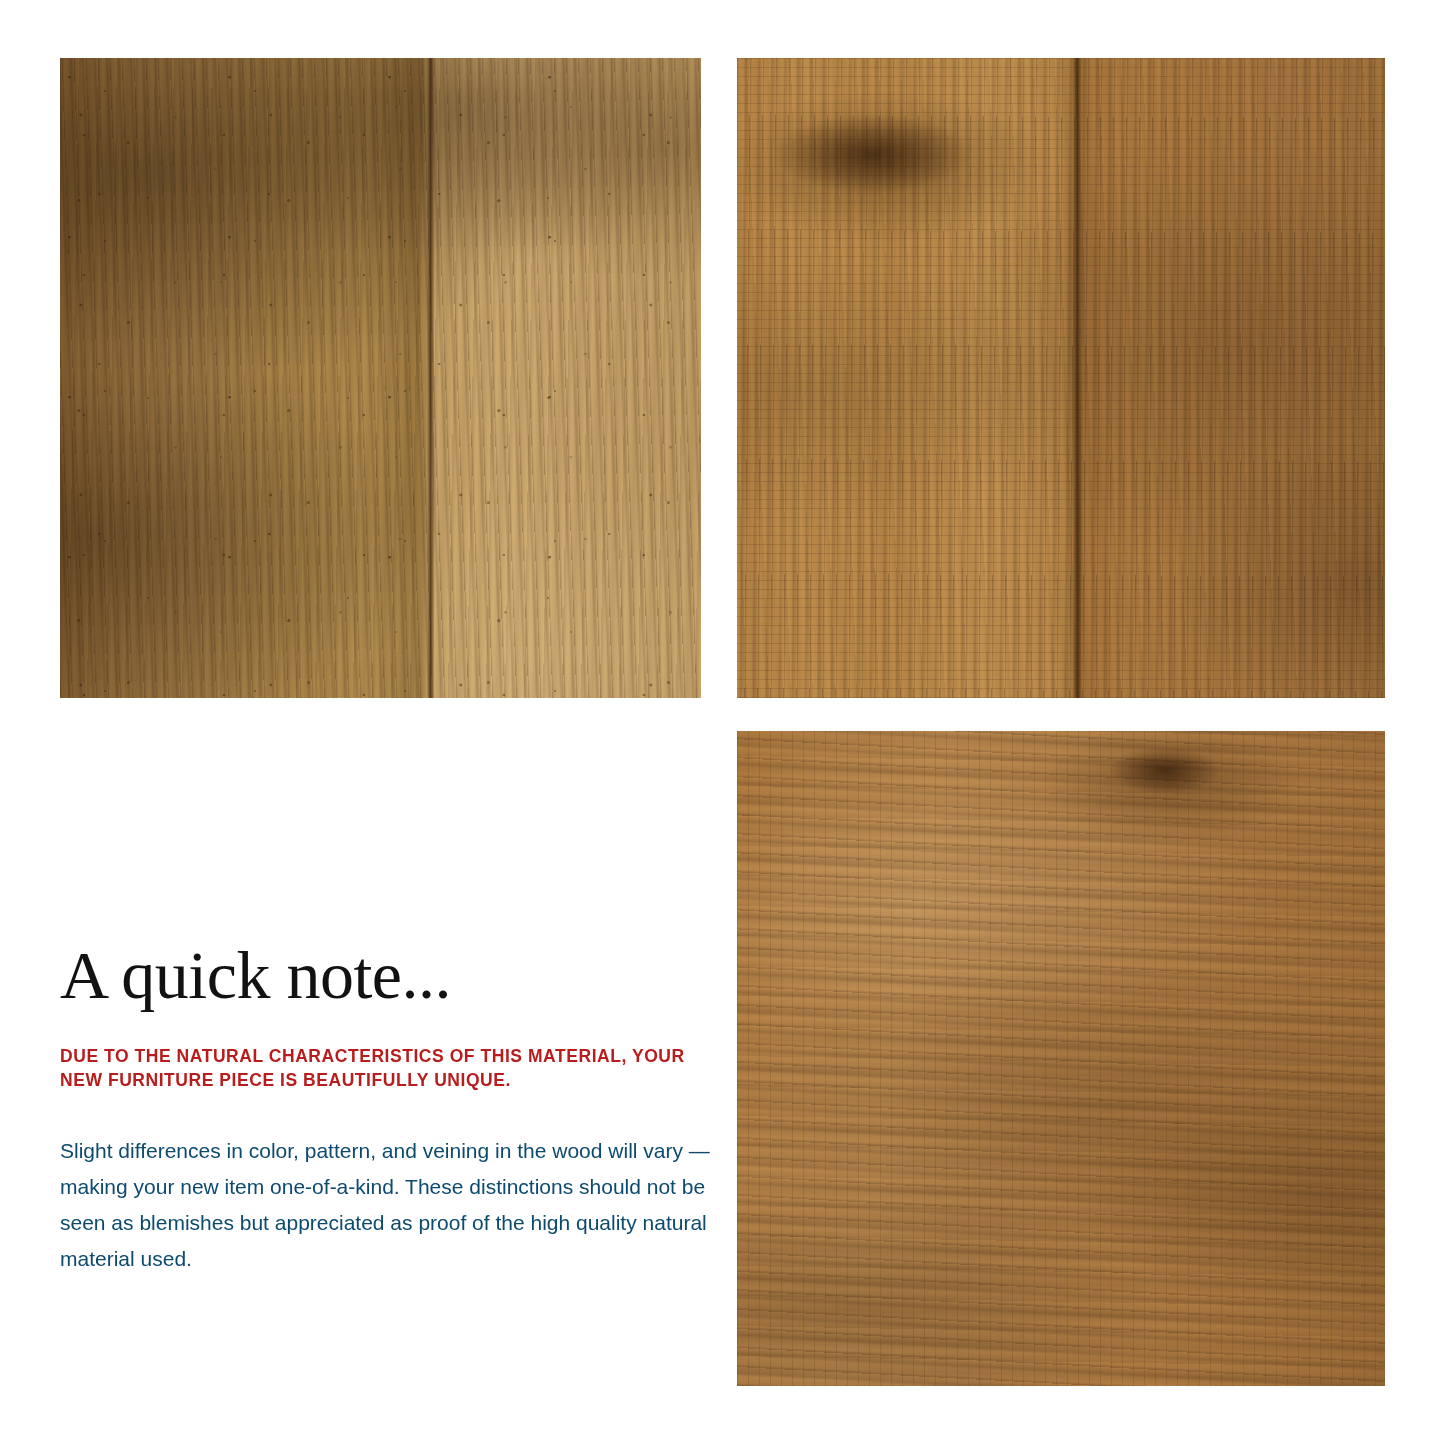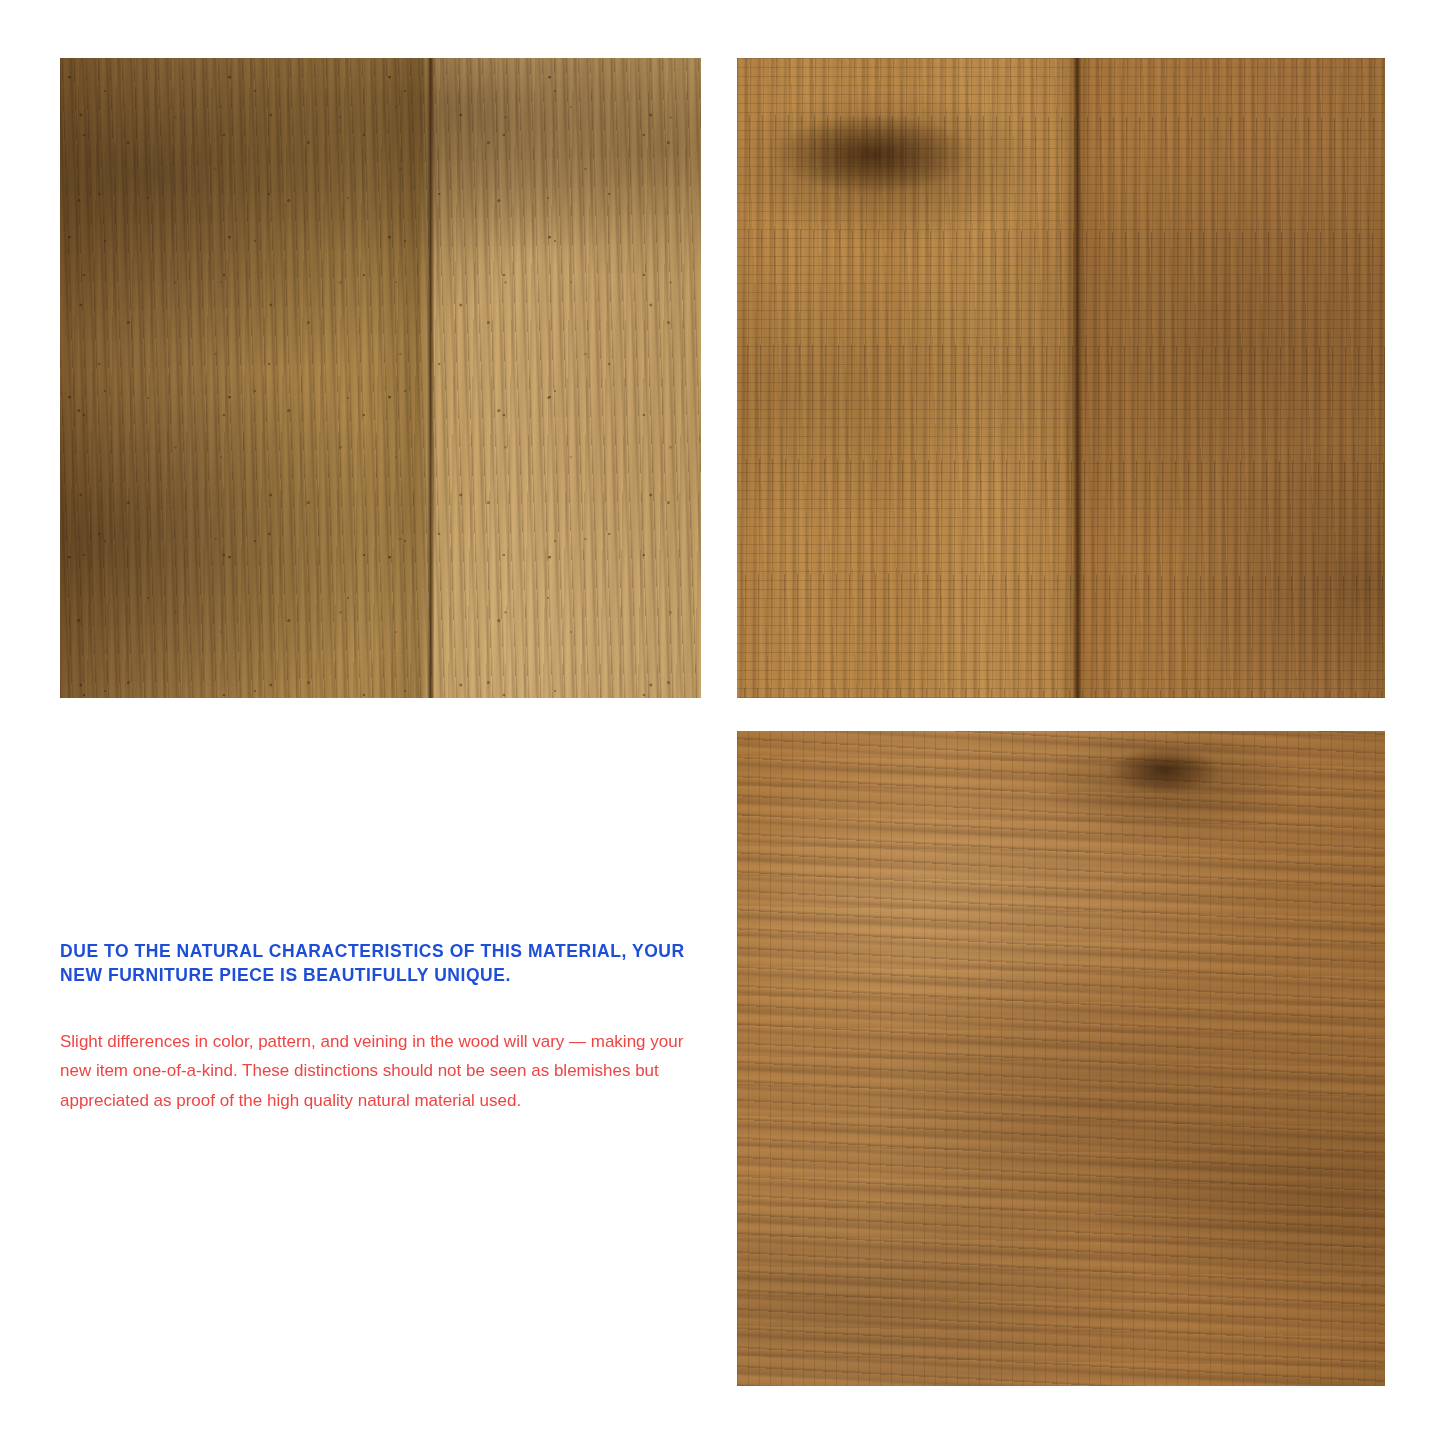--- a/index.html
+++ b/index.html
@@ -268,29 +268,29 @@
     color: #121212;
   }
 
   .subhead {
     font-family: "Liberation Sans", sans-serif;
     font-size: 17.5px;
     font-weight: 700;
     letter-spacing: 0.55px;
     line-height: 1.35;
     margin: 0 0 40px 0;
-    color: #1d4ed8;
+    color: #b91c1c;
     max-width: 645px;
   }
 
   .body-para {
     font-family: "Liberation Sans", sans-serif;
-    font-size: 17px;
+    font-size: 21px;
     line-height: 1.72;
-    color: #ef4444;
+    color: #0c4a6e;
     margin: 0 0 34px 0;
     max-width: 650px;
   }
 
   .body-para:last-child {
     margin-bottom: 0;
   }
 </style>
 </head>
 <body>
@@ -320,20 +320,21 @@
   <div class="panel" id="panel-bottom-right">
     <div class="wood">
       <div class="w3-base"></div>
       <div class="w3-figure"></div>
       <div class="w3-grain"></div>
       <div class="w3-dash"></div>
     </div>
   </div>
 
   <div class="text-block">
+    <h1 class="headline">A quick note...</h1>
 
     <p class="subhead">DUE TO THE NATURAL CHARACTERISTICS OF THIS MATERIAL, YOUR NEW FURNITURE PIECE IS BEAUTIFULLY UNIQUE.</p>
 
     <p class="body-para">Slight differences in color, pattern, and veining in the wood will vary — making your new item one-of-a-kind. These distinctions should not be seen as blemishes but appreciated as proof of the high quality natural material used.</p>
 
   </div>
 
 </div>
 
 </body></html>

